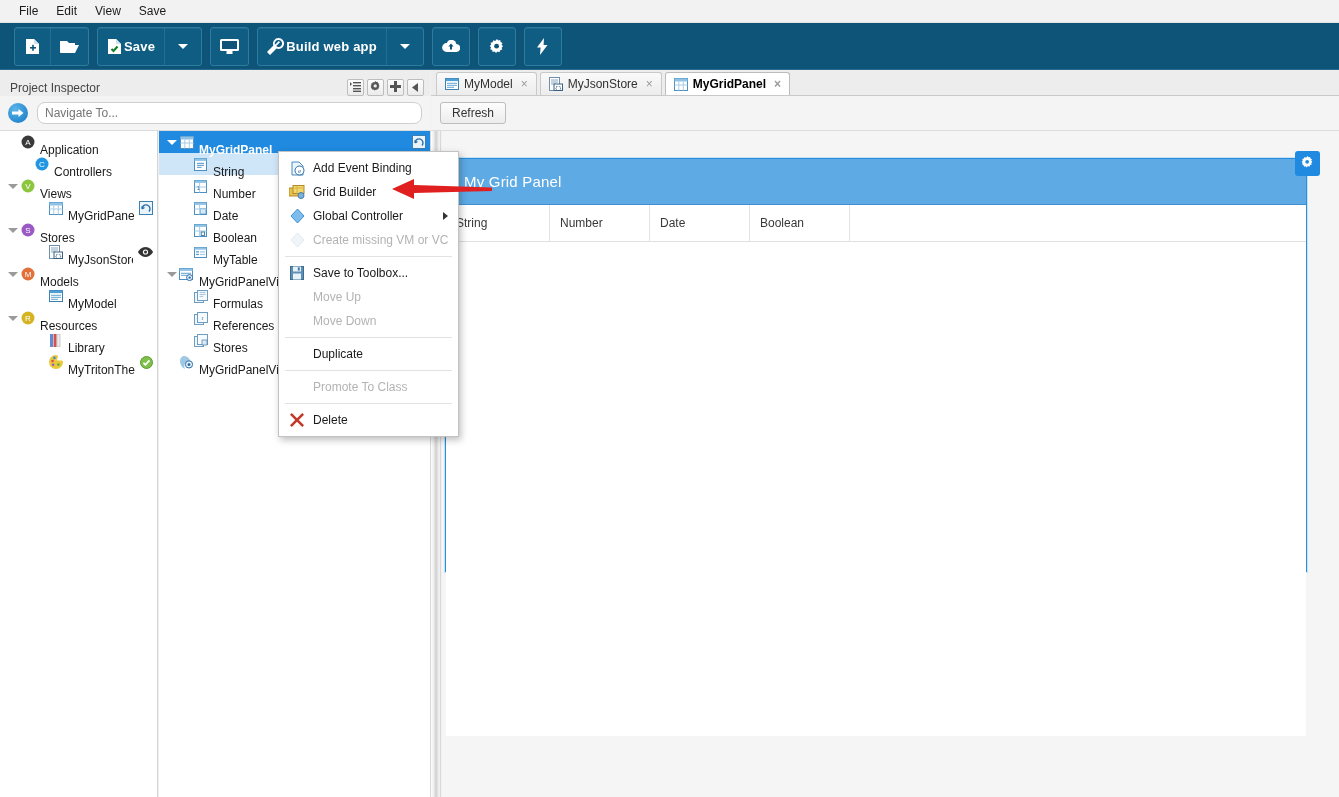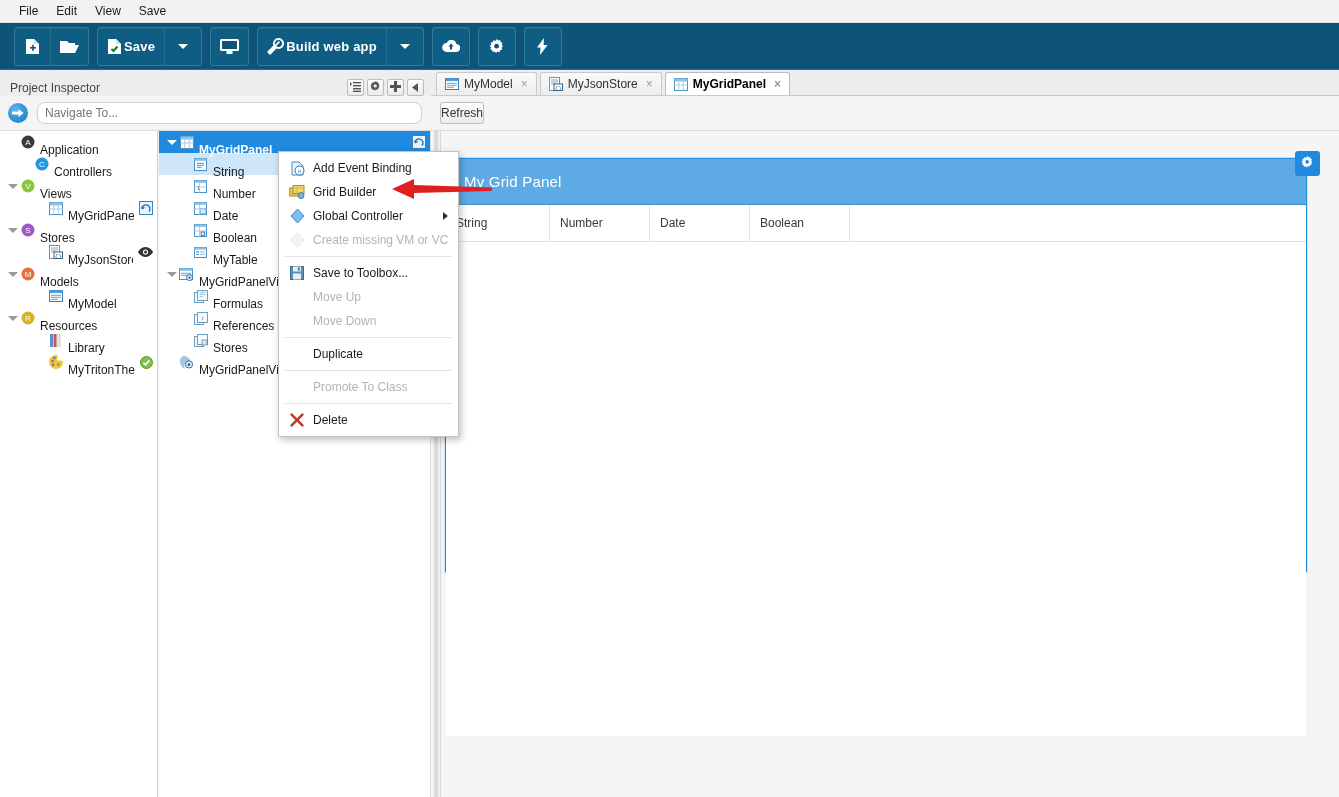--- a/index.html
+++ b/index.html
@@ -138,21 +138,21 @@
   .tab.active { background:#ffffff; color:#000; font-weight:bold; border-color:#bcbcbc;}
   .tab .tabicon { margin-right:5px; display:flex; }
   .tab .tabclose { margin-left:8px; color:#9a9a9a; font-size:12px; line-height:10px;}
 
   .subbar {
     position:absolute; left:431px; top:96px; width:908px; height:35px;
     background:#f4f4f4; border-bottom:1px solid #dcdcdc;
     display:flex; align-items:center; padding-left:9px;
   }
   .btn {
-    height:22px; padding:0 0;
+    height:22px; padding:0 11px;
     border:1px solid #bdbdbd; border-radius:3px;
     background:linear-gradient(#fdfdfd,#ececec);
     font-family:"Liberation Sans",sans-serif; font-size:12px; color:#333;
     cursor:default; display:flex; align-items:center;
   }
 
   .canvas {
     position:absolute; left:442px; top:131px; width:897px; height:666px;
     background:#f5f5f5;
   }

